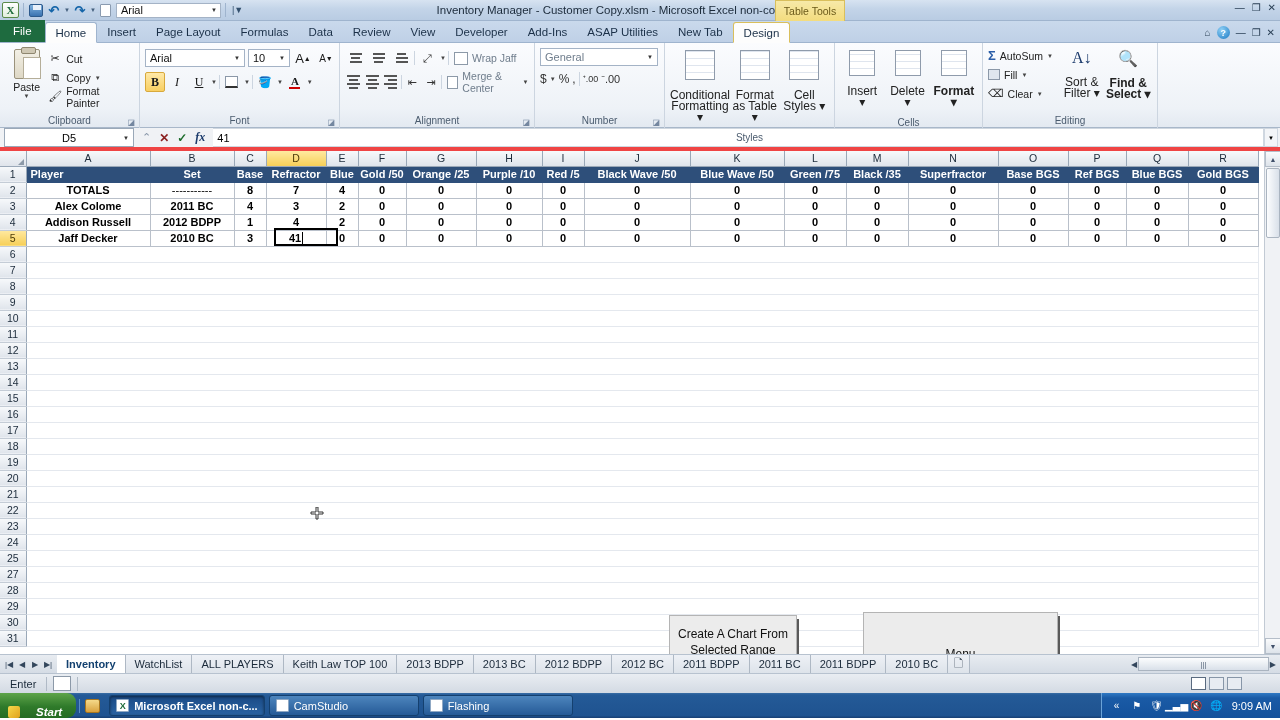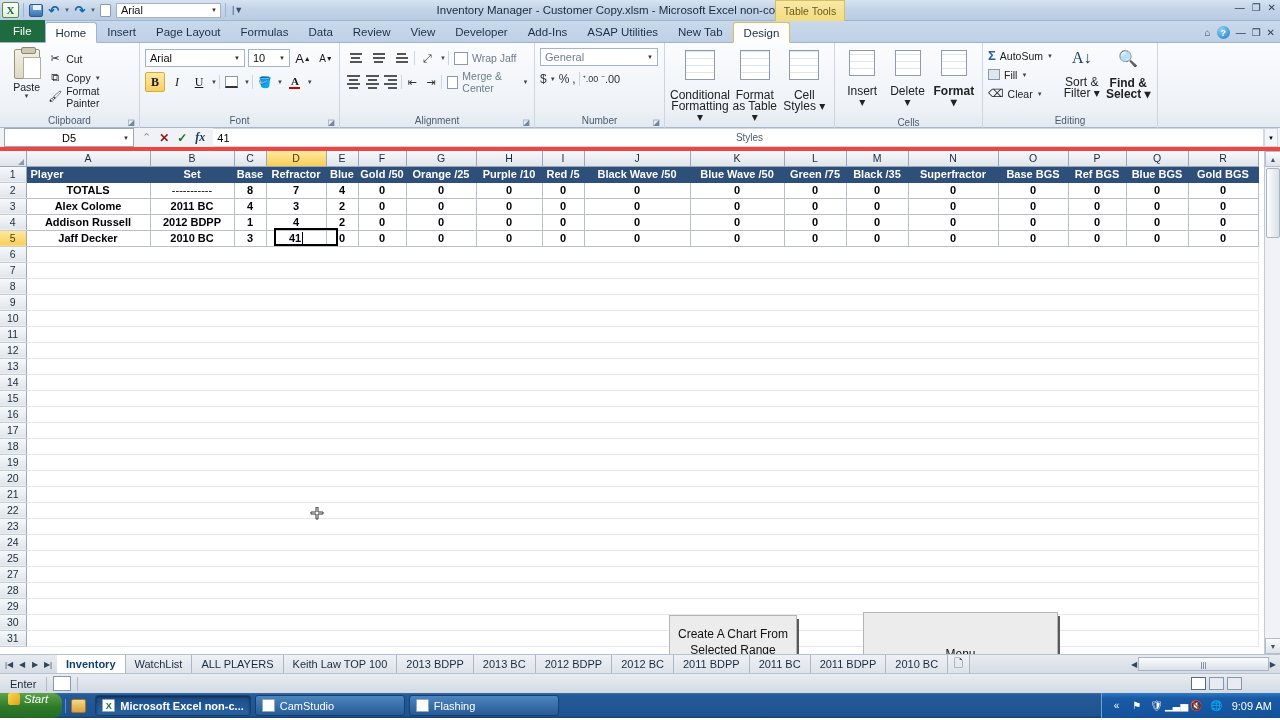--- a/index.html
+++ b/index.html
@@ -180,22 +180,22 @@
   .stxt{padding:0 10px;}
   .sdiv{width:1px;height:14px;background:#b0bac6;}
   .sico{width:18px;height:15px;margin:0 6px;border:1px solid #8c99a8;background:#fff;position:relative;}
   .viewbtns{position:absolute;right:38px;display:flex;gap:3px;}
   .vbtn{width:15px;height:13px;border:1px solid #8796a8;background:#e8ecf2;}
   .vbtn.on{background:#fff;border-color:#5a6b80;}
 
   
   .taskbar{height:25px;width:1280px;background:linear-gradient(180deg,#3a6ea5 0%,#245a97 8%,#1f5390 90%,#173f73 100%);
     display:flex;align-items:center;position:relative;}
-  .startbtn{height:25px;padding:0 14px 0 8px;display:flex;align-items:flex-start;gap:4px;
-    background:linear-gradient(180deg,#5ea44a,#2f7a2a 55%,#246b22);color:#fff;font-weight:normal;font-size:11.5px;
+  .startbtn{height:25px;padding:0 14px 0 8px;display:flex;align-items:flex-end;gap:16px;
+    background:linear-gradient(180deg,#5ea44a,#2f7a2a 55%,#246b22);color:#fff;font-weight:bold;font-size:11.5px;
     border-radius:0 9px 9px 0;font-style:italic;}
   .flag{width:12px;height:12px;background:linear-gradient(135deg,#f7d94b,#e0a21e);border-radius:2px;}
   .qlaunch{display:flex;align-items:center;padding:0 5px;gap:5px;border-left:1px solid #5a8ec4;margin-left:3px;}
   .qlico{width:15px;height:14px;background:linear-gradient(180deg,#f5d98a,#d9a23f);border:1px solid #a8761f;border-radius:2px;}
   .tbtn{height:21px;min-width:150px;margin-left:4px;padding:0 6px;display:flex;align-items:center;gap:5px;
     background:linear-gradient(180deg,#4d85bd,#255a97);border:1px solid #14406f;border-radius:3px;
     color:#fff;font-size:11px;}
   .tbtn.active{background:linear-gradient(180deg,#1a4a85,#2a63a3);box-shadow:inset 0 1px 3px rgba(0,0,0,.5);font-weight:bold;}
   .tico{width:13px;height:13px;background:#fff;border:1px solid #8fa8c4;border-radius:1px;
     display:flex;align-items:center;justify-content:center;font-size:9px;color:#1d6b3a;font-weight:bold;}

